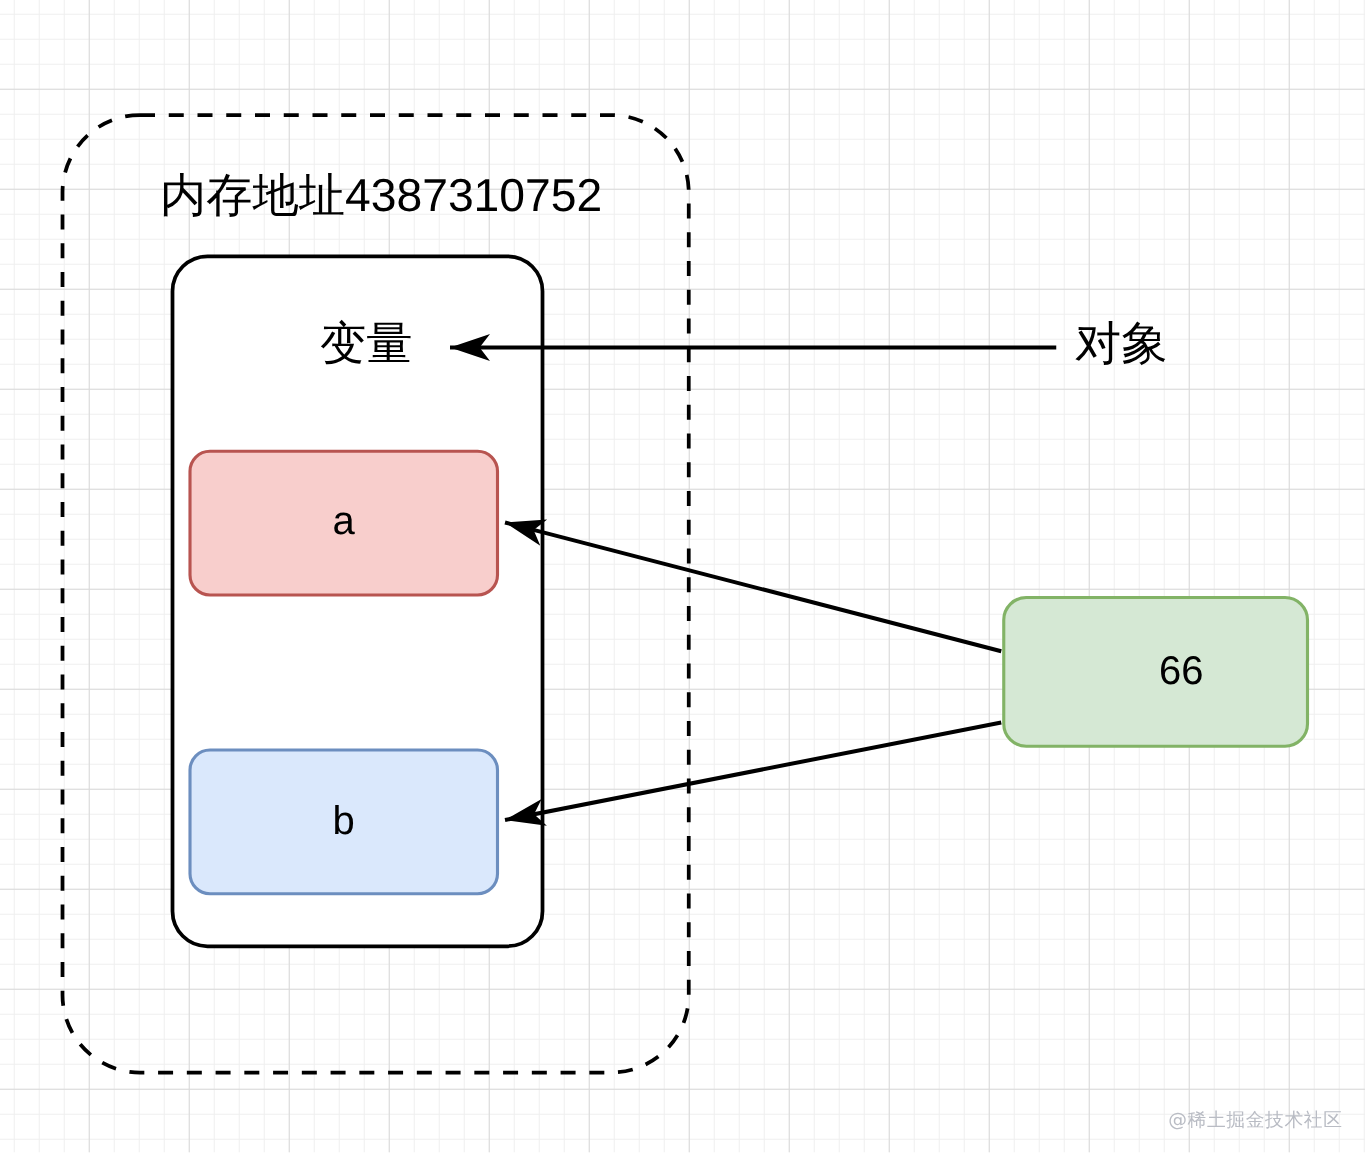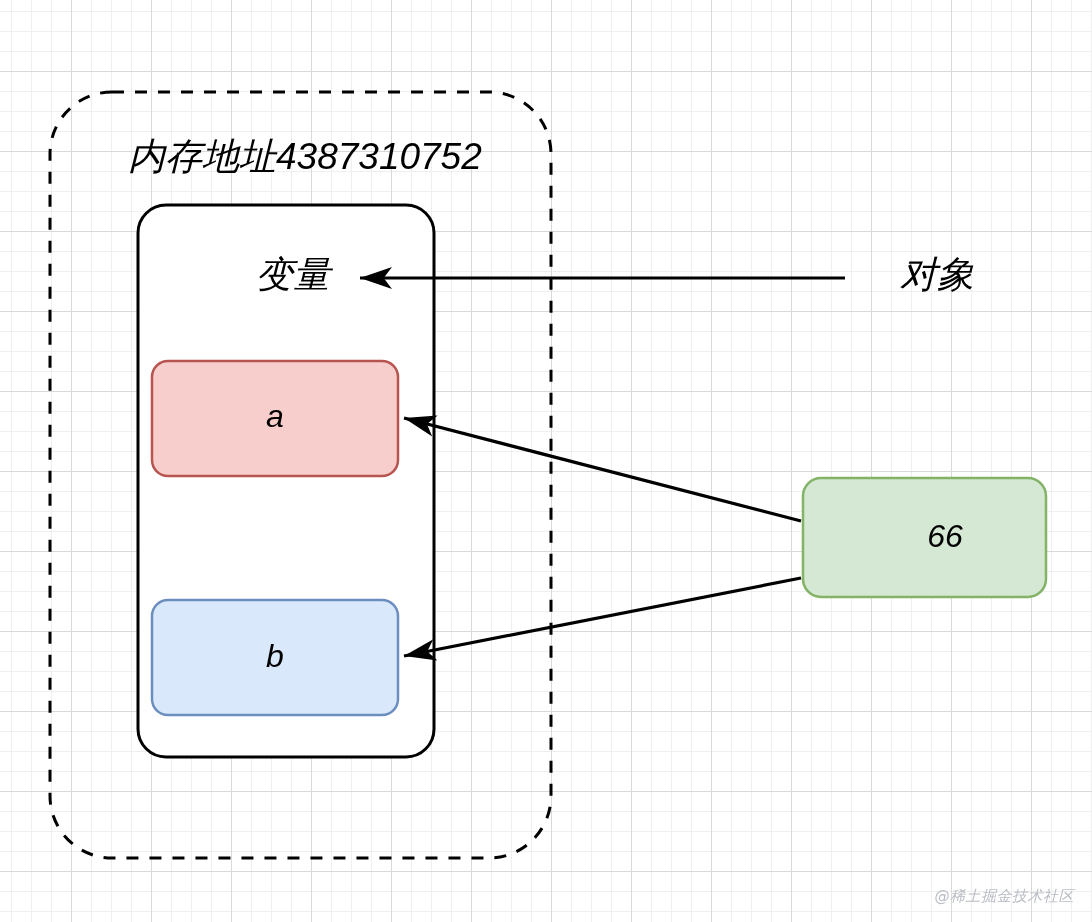--- a/index.html
+++ b/index.html
@@ -21,21 +21,20 @@
       linear-gradient(to bottom, #d9d9d9 1px, transparent 1px),
       linear-gradient(to right, #efefef 1px, transparent 1px),
       linear-gradient(to bottom, #efefef 1px, transparent 1px);
     background-size:
       80px 80px,
       80px 80px,
       20px 20px,
       20px 20px;
     background-position: -9px -9px, -9px -9px, -9px -9px, -9px -9px;
     font-family: "Liberation Sans", "DejaVu Sans", sans-serif;
-    font-style: italic;
   }
 
   
   #shapes {
     position: absolute;
     left: 0;
     top: 0;
     width: 1092px;
     height: 922px;
   }
@@ -56,21 +55,21 @@
   }
 
   #variable-label {
     left: 228px;
     top: 256px;
     font-size: 37px;
     margin-left: 28px;
   }
 
   #object-label {
-    left: 900px;
+    left: 860px;
     top: 256px;
     font-size: 37px;
   }
 
   #box-a-label {
     left: 0px;
     top: 400px;
     width: 398px;
     text-align: center;
     font-size: 32px;

